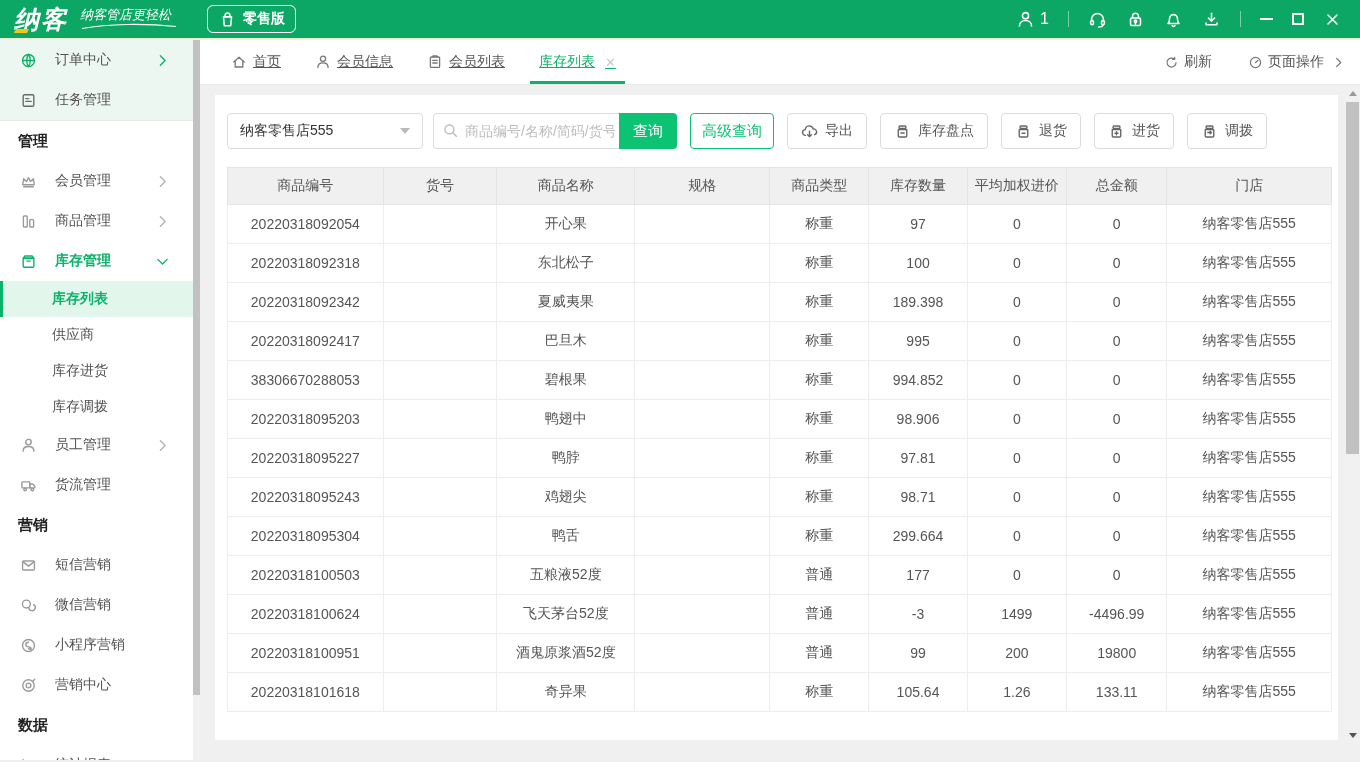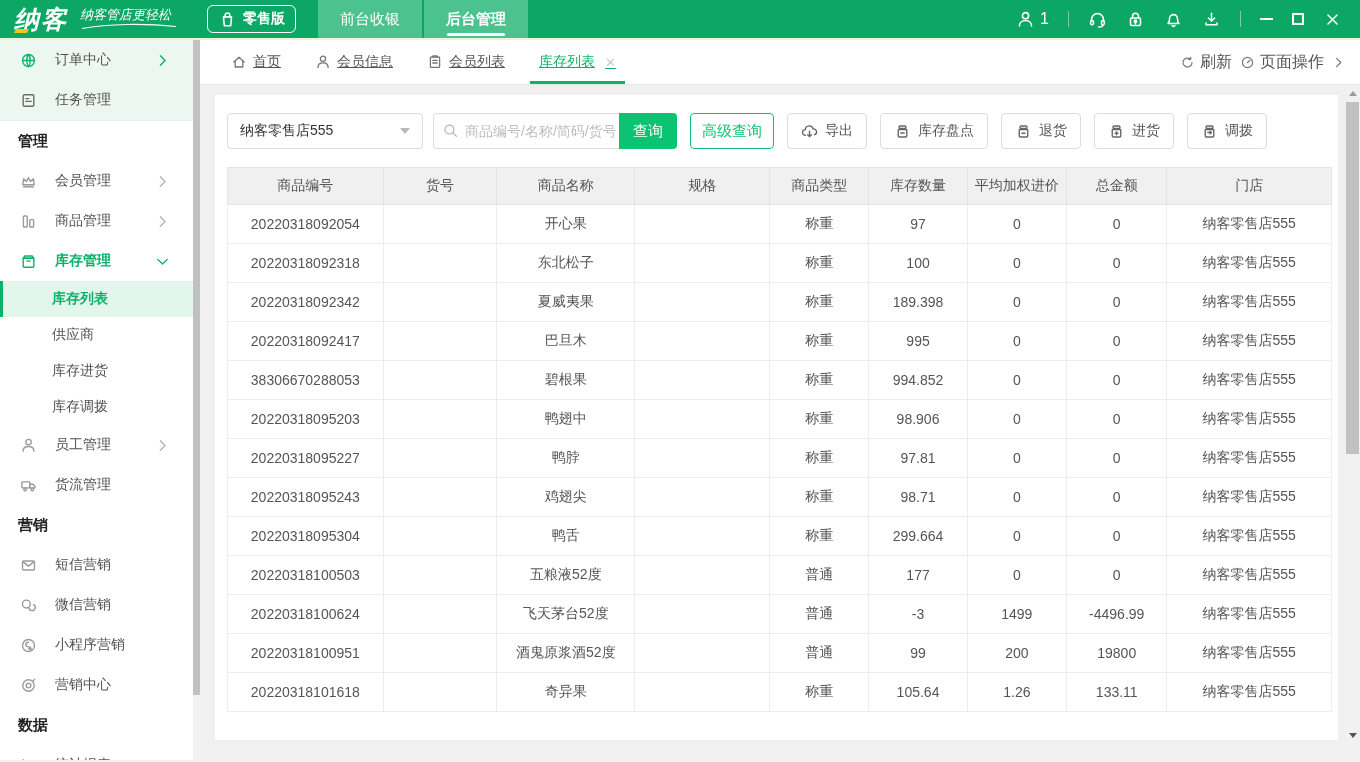--- a/index.html
+++ b/index.html
@@ -50,21 +50,21 @@
 
   
   .main { flex:1; display:flex; flex-direction:column; min-width:0; }
   .tabbar { height:45px; background:#fff; border-bottom:1px solid #e9e9e9; display:flex; align-items:center; padding:0 14px 0 14px; }
   .page-tabs { display:flex; height:100%; }
   .page-tab { display:flex; align-items:center; gap:6px; padding:0 17px; font-size:14px; color:#555; position:relative; cursor:pointer;text-decoration:underline; }
   .page-tab .ic { font-size:16px; color:#777; }
   .page-tab.active { color:#0bb269; }
   .page-tab.active::after { content:""; position:absolute; left:8px; right:8px; bottom:0; height:3px; background:#0bb269; }
   .tab-close { color:#c9c9c9; font-size:13px; margin-left:4px; }
-  .tabbar-right { margin-left:auto; display:flex; align-items:center; gap:8px; color:#555; font-size:16px; }
+  .tabbar-right { margin-left:auto; display:flex; align-items:center; gap:36px; color:#555; font-size:14px; }
   .tb-action { display:flex; align-items:center; gap:5px; cursor:pointer; }
   .tb-action .ic { font-size:15px; color:#777; }
   .tb-chev { color:#0bb269; font-size:13px; margin-left:2px; }
 
   .content { flex:1; position:relative; padding:10px 22px 20px 15px; min-height:0; }
   .panel { background:#fff; height:100%; padding:18px 6px 0 12px; overflow:hidden; }
 
   
   .toolbar { display:flex; align-items:center; }
   .select-box { width:196px; height:36px; border:1px solid #dcdcdc; border-radius:4px; display:flex; align-items:center;
@@ -112,24 +112,20 @@
   </div>
   <div class="edition-badge">
     <span class="hdr-ic" id="edition-icon">
         <svg viewBox="0 0 16 16" class="ic ">
           <path d="M4.6 5.8h6.8l-.7 7.4H5.3z"></path>
           <path d="M6 5.8V4.5a2 2 0 0 1 4 0v1.3"></path>
         </svg>
       </span>
     <span>零售版</span>
   </div>
-  <nav class="nav-tabs" id="nav-tabs">
-      <div class="nav-tab">前台收银</div>
-      <div class="nav-tab active">后台管理</div>
-    </nav>
   <div class="header-right" id="header-right">
       <div class="hr-item">
         <span class="hdr-ic">
           <svg viewBox="0 0 16 16" class="ic ">
             <circle cx="8" cy="4.8" r="2.6"></circle>
             <path d="M2.9 13.4c0-2.8 2.2-4.5 5.1-4.5s5.1 1.7 5.1 4.5"></path>
           </svg>
         </span>
         <span>1</span>
       </div>

